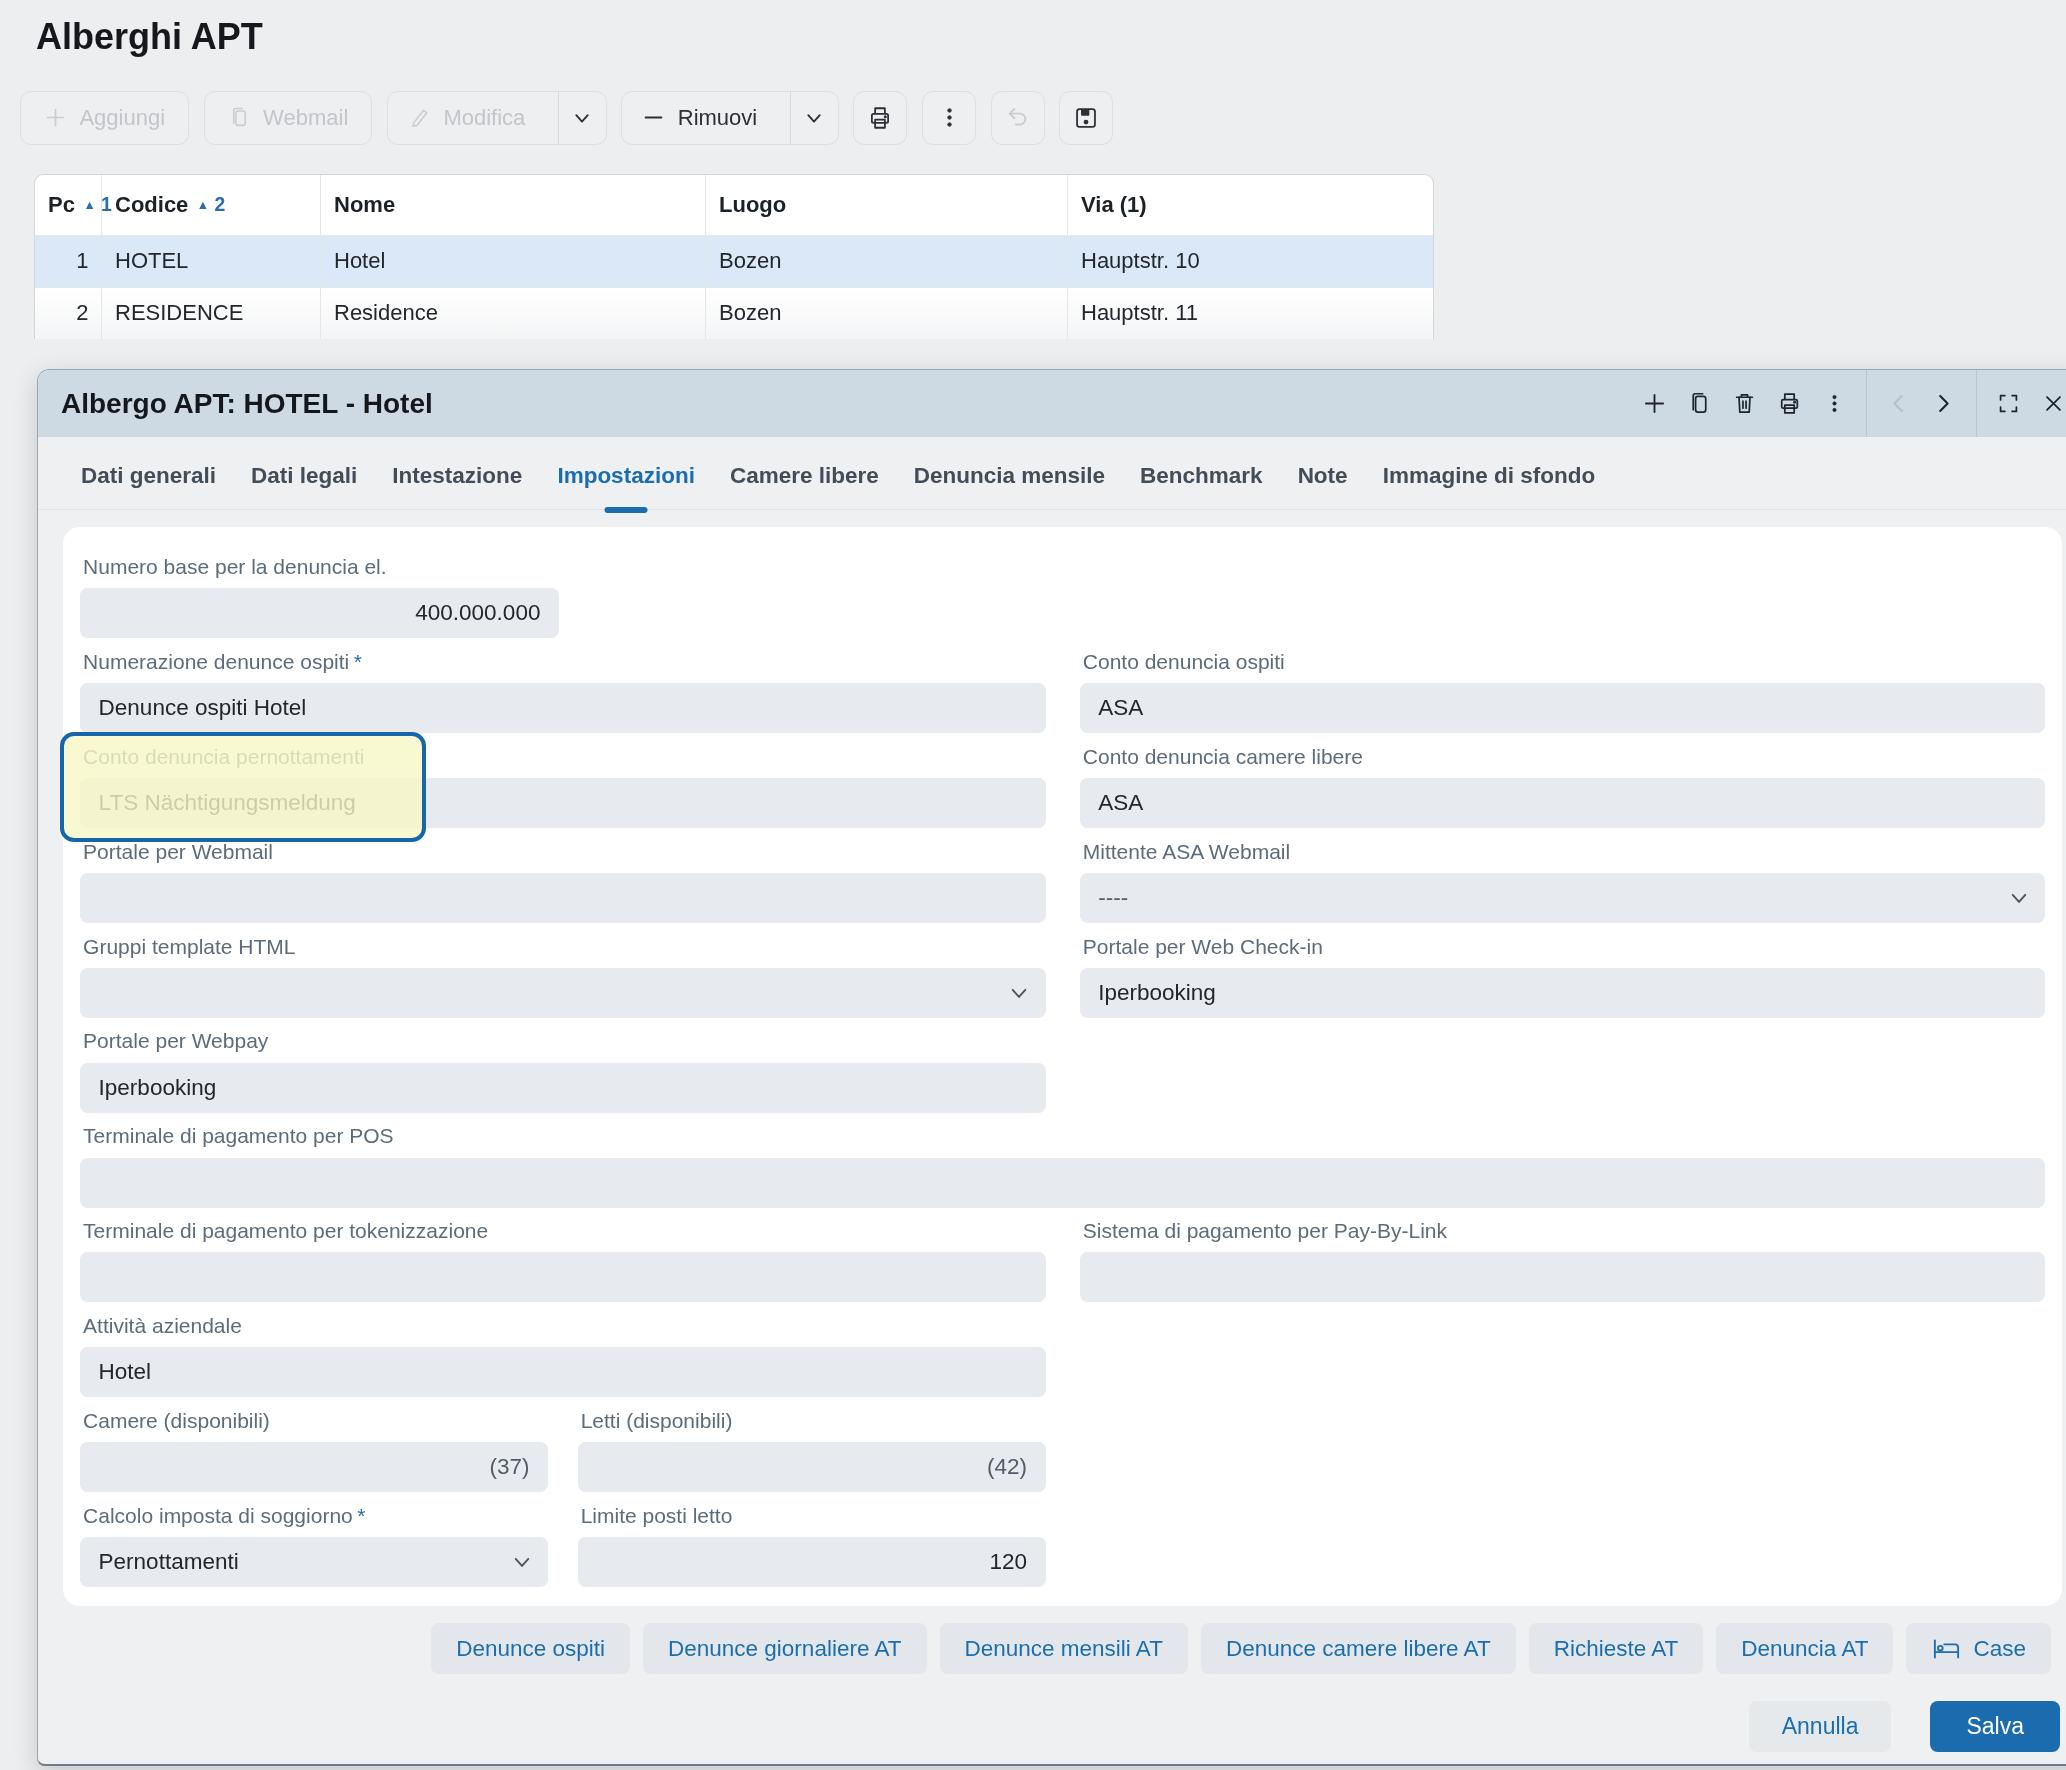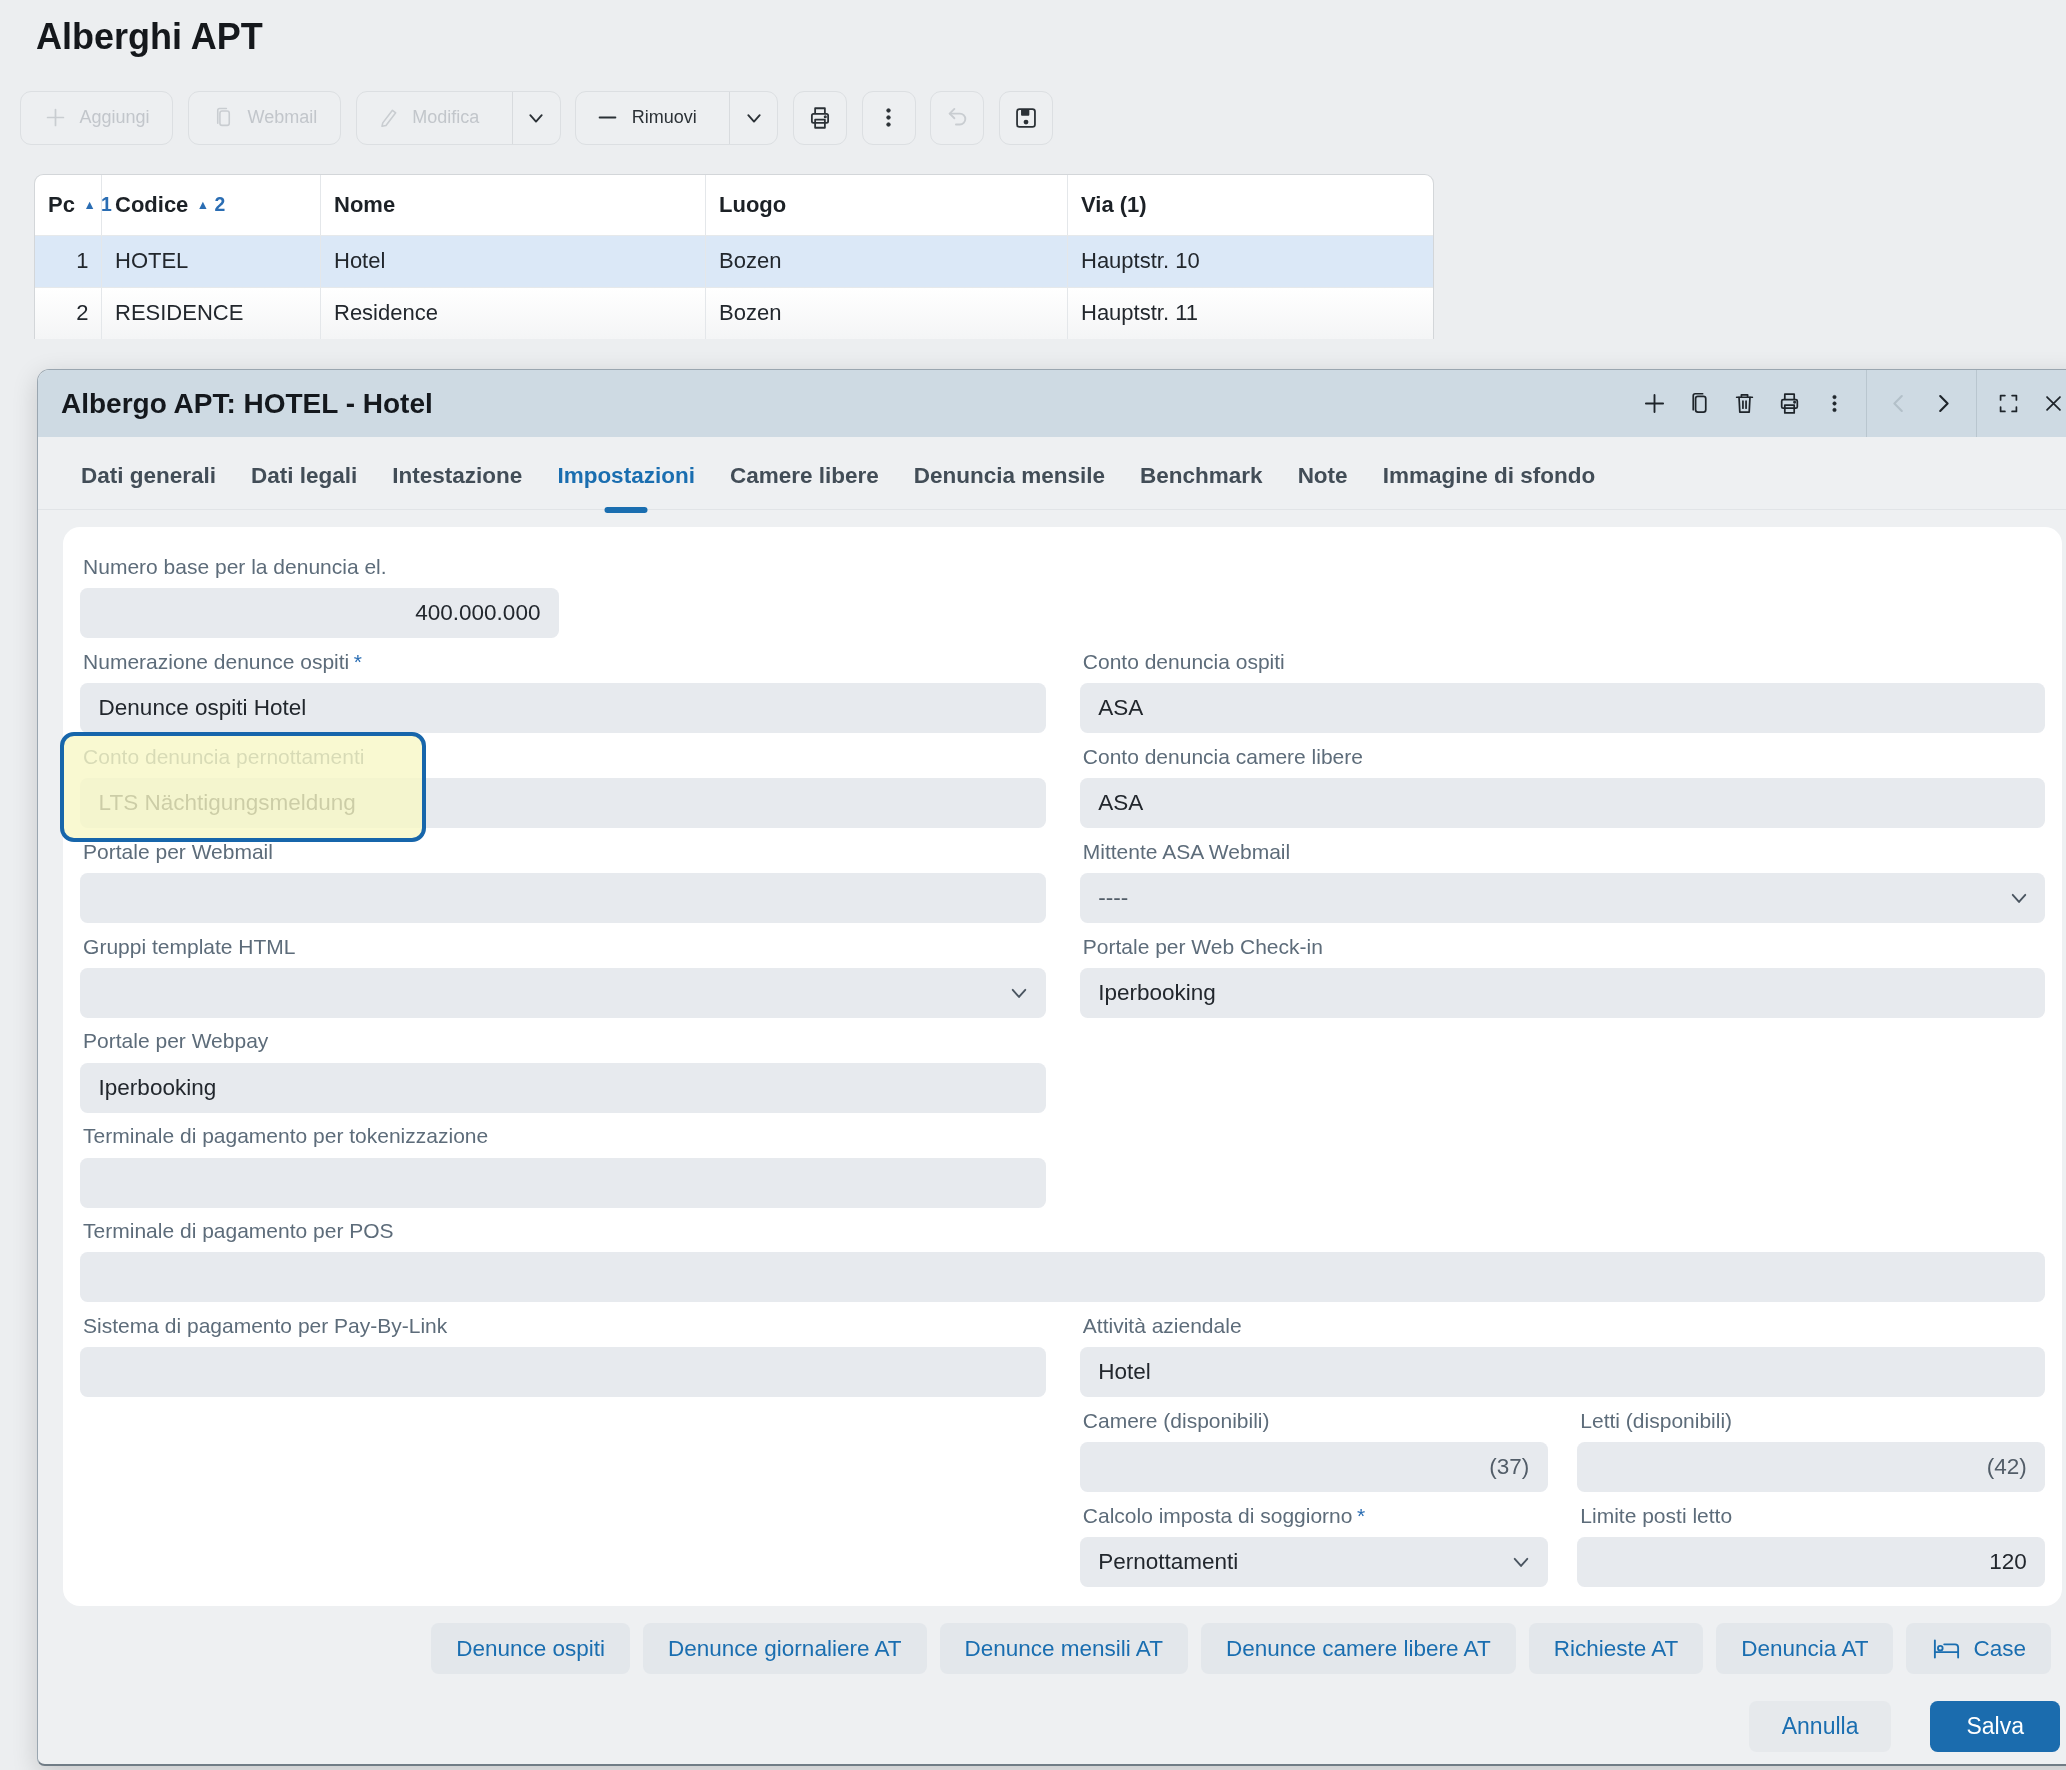--- a/index.html
+++ b/index.html
@@ -13,21 +13,21 @@
   svg { display:block; }
 
   
   .page-title { margin:15.5px 0 0 36px; font-size:36px; font-weight:700; color:#15181c; }
 
   
   .toolbar { margin:33px 0 0 20px; display:flex; gap:14.7px; height:54px; align-items:stretch; }
   .tbtn {
     display:flex; align-items:center; gap:12.4px; padding:0 23px;
     background:#edeff1; border:0.8px solid #dcdfe2; border-radius:11px;
-    font-size:18px; color:#2b3136; cursor:pointer;
+    font-size:22px; color:#2b3136; cursor:pointer;
   }
   .tbtn.disabled { color:#c2c6cb; cursor:default; }
   .tbtn svg { stroke:#2b3136; }
   .tbtn.disabled svg.dim { stroke:#c9cdd1; }
   .split { padding:0; }
   .split .main { display:flex; align-items:center; gap:12.4px; padding:0 20px; height:100%; }
   .split .chev { display:flex; align-items:center; justify-content:center; width:48px; height:100%; border-left:0.8px solid #d8dbde; }
   .icon-btn { width:54px; justify-content:center; padding:0; }
 
   
@@ -354,27 +354,27 @@
         <div class="flabel">Portale per Web Check-in</div>
         <div class="finput">Iperbooking</div>
       </div>
 
       <div class="field">
         <div class="flabel">Portale per Webpay</div>
         <div class="finput">Iperbooking</div>
       </div>
       <div></div>
 
-      <div class="field">
-        <div class="flabel">Terminale di pagamento per tokenizzazione</div>
-        <div class="finput"></div>
-      </div>
-
       <div class="field span2">
         <div class="flabel">Terminale di pagamento per POS</div>
+        <div class="finput"></div>
+      </div>
+
+      <div class="field">
+        <div class="flabel">Terminale di pagamento per tokenizzazione</div>
         <div class="finput"></div>
       </div>
       <div class="field">
         <div class="flabel">Sistema di pagamento per Pay-By-Link</div>
         <div class="finput"></div>
       </div>
 
       <div class="field">
         <div class="flabel">Attività aziendale</div>
         <div class="finput">Hotel</div>

